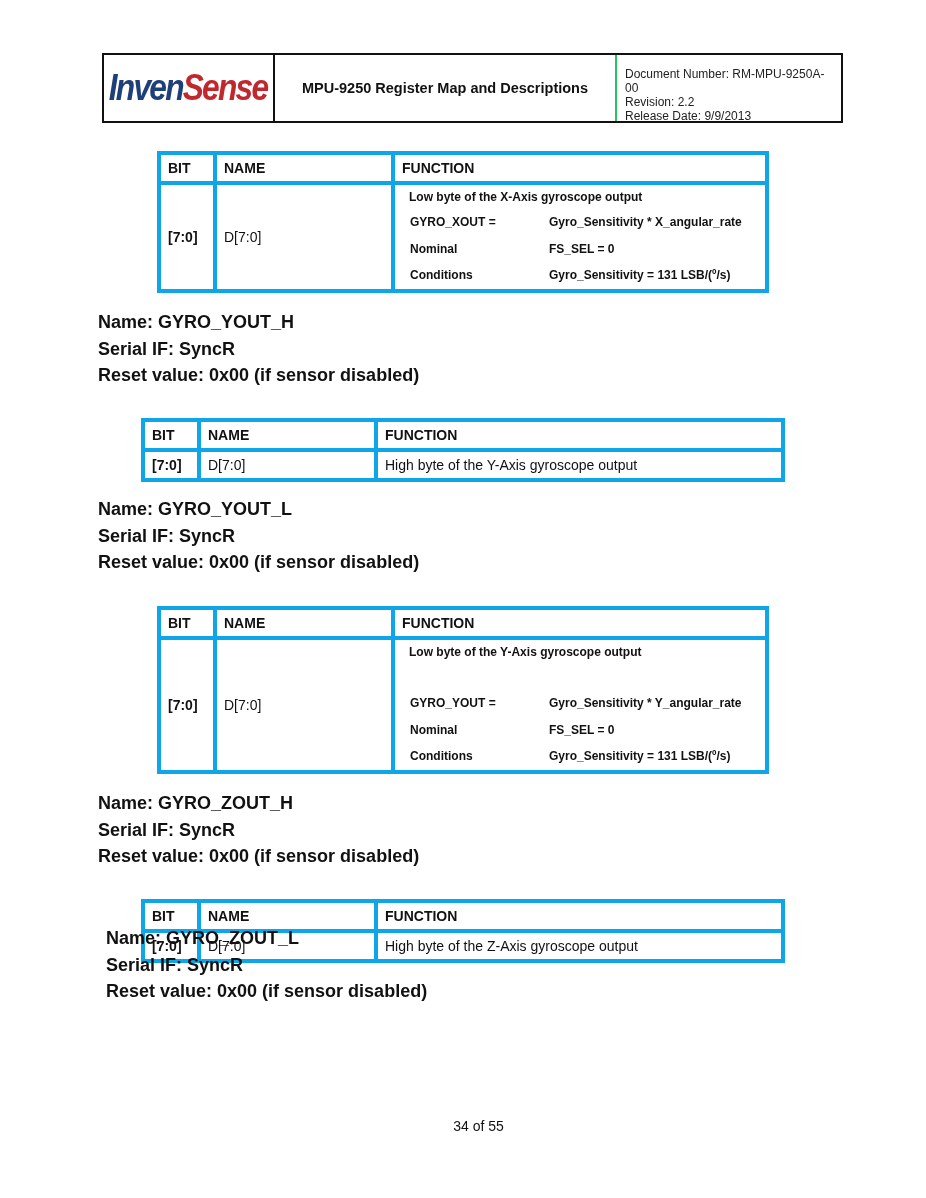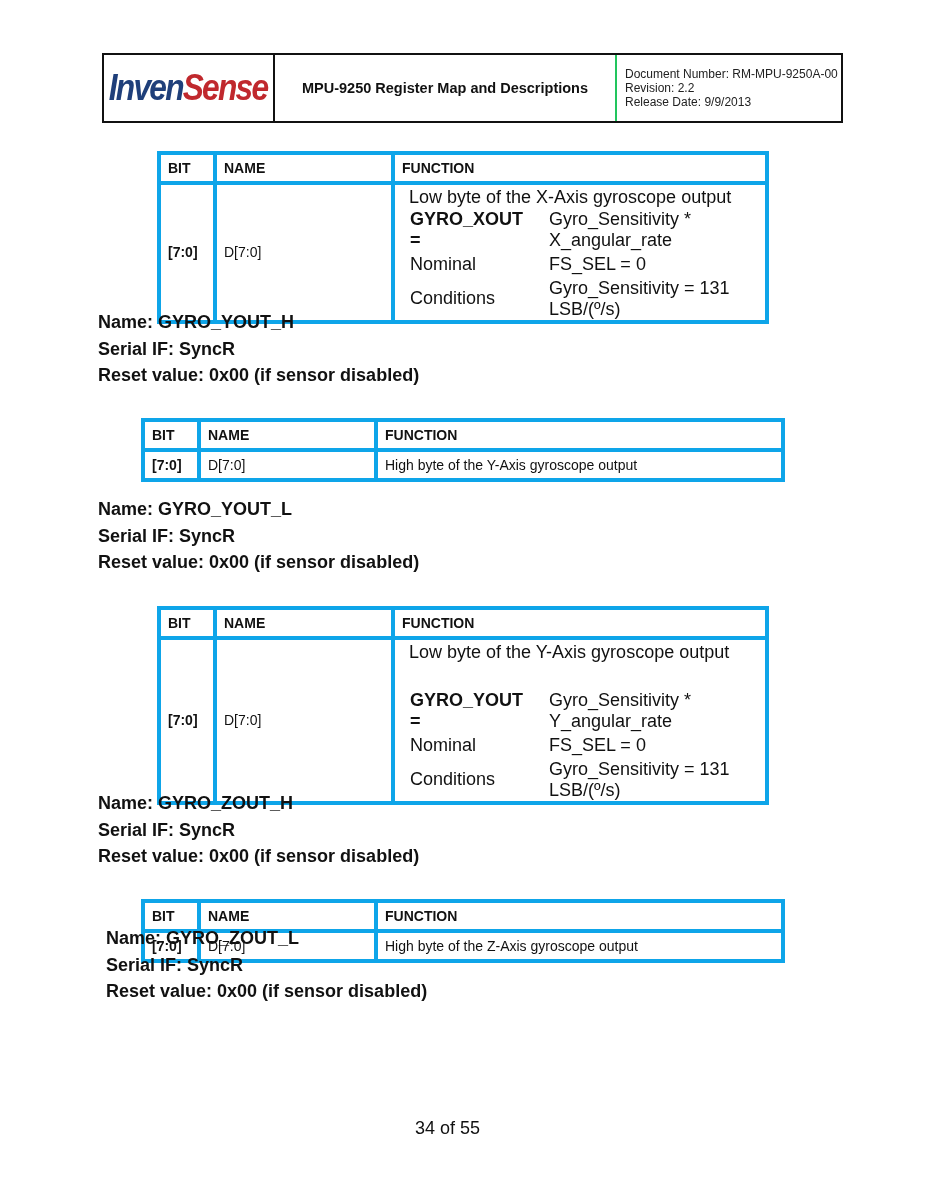--- a/index.html
+++ b/index.html
@@ -4,35 +4,35 @@
 <style>
   html, body { margin: 0; padding: 0; background: #ffffff; }
   body { width: 926px; height: 1198px; position: relative; font-family: "Liberation Sans", sans-serif; color: #111; overflow: hidden; }
 
   .header { position: absolute; left: 92px; top: 53px; width: 741px; height: 70px; border: 2px solid #111; box-sizing: border-box; display: flex; margin-left: 10px; }
   .hdr-logo { width: 169px; border-right: 2px solid #111; display: flex; align-items: center; justify-content: center; }
   .logo-text { font-family: "Liberation Sans", sans-serif; font-weight: bold; font-style: italic; font-size: 36px; letter-spacing: -2px; transform: scaleX(0.88); }
   .logo-inven { color: #1f3f7a; }
   .logo-sense { color: #c0282d; }
   .hdr-title { width: 340px; border-right: 2px solid #22c55e; display: flex; align-items: center; justify-content: center; font-weight: bold; font-size: 14.5px; }
-  .hdr-meta { flex: 1; padding: 12px 0 0 8px; font-size: 12px; line-height: 14px; color: #222; }
+  .hdr-meta { flex: 1; padding: 12px 14px 0 8px; font-size: 12px; line-height: 14px; color: #222; }
 
   table.reg { position: absolute; border-collapse: collapse; font-size: 14px; }
   table.reg td, table.reg th { border: 4px solid #0ea5e9; padding: 0 7px; text-align: left; vertical-align: middle; }
   table.reg th { font-weight: bold; height: 26px; }
   .bit { font-weight: bold; }
   .fn-inner { width: 100%; border-collapse: collapse; }
-  .fn-inner td { border: none !important; padding: 0; height: 26.5px; font-size: 18px; }
+  .fn-inner td { border: none !important; padding: 0; height: 26.5px; font-size: 12px; font-weight: bold; }
   .fn-lbl { width: 125px; padding-left: 8px !important; }
   .fn-bold { font-weight: bold; margin-top: 16px; }
 
   .meta-block { position: absolute; left: 98px; font-weight: bold; font-size: 18px; }
   .meta-block div { height: 26.5px; line-height: 18px; }
 
-  .pagenum { position: absolute; left: 0; width: 895px; top: 1118px; text-align: center; font-size: 18px; }
+  .pagenum { position: absolute; left: 0; width: 895px; top: 1118px; text-align: center; font-size: 14px; padding-left: 31px; }
 </style>
 </head>
 <body>
 
 <div class="header">
   <div class="hdr-logo">
     <span class="logo-text"><span class="logo-inven">Inven</span><span class="logo-sense">Sense</span></span>
   </div>
   <div class="hdr-title">MPU-9250 Register Map and Descriptions</div>
   <div class="hdr-meta">

